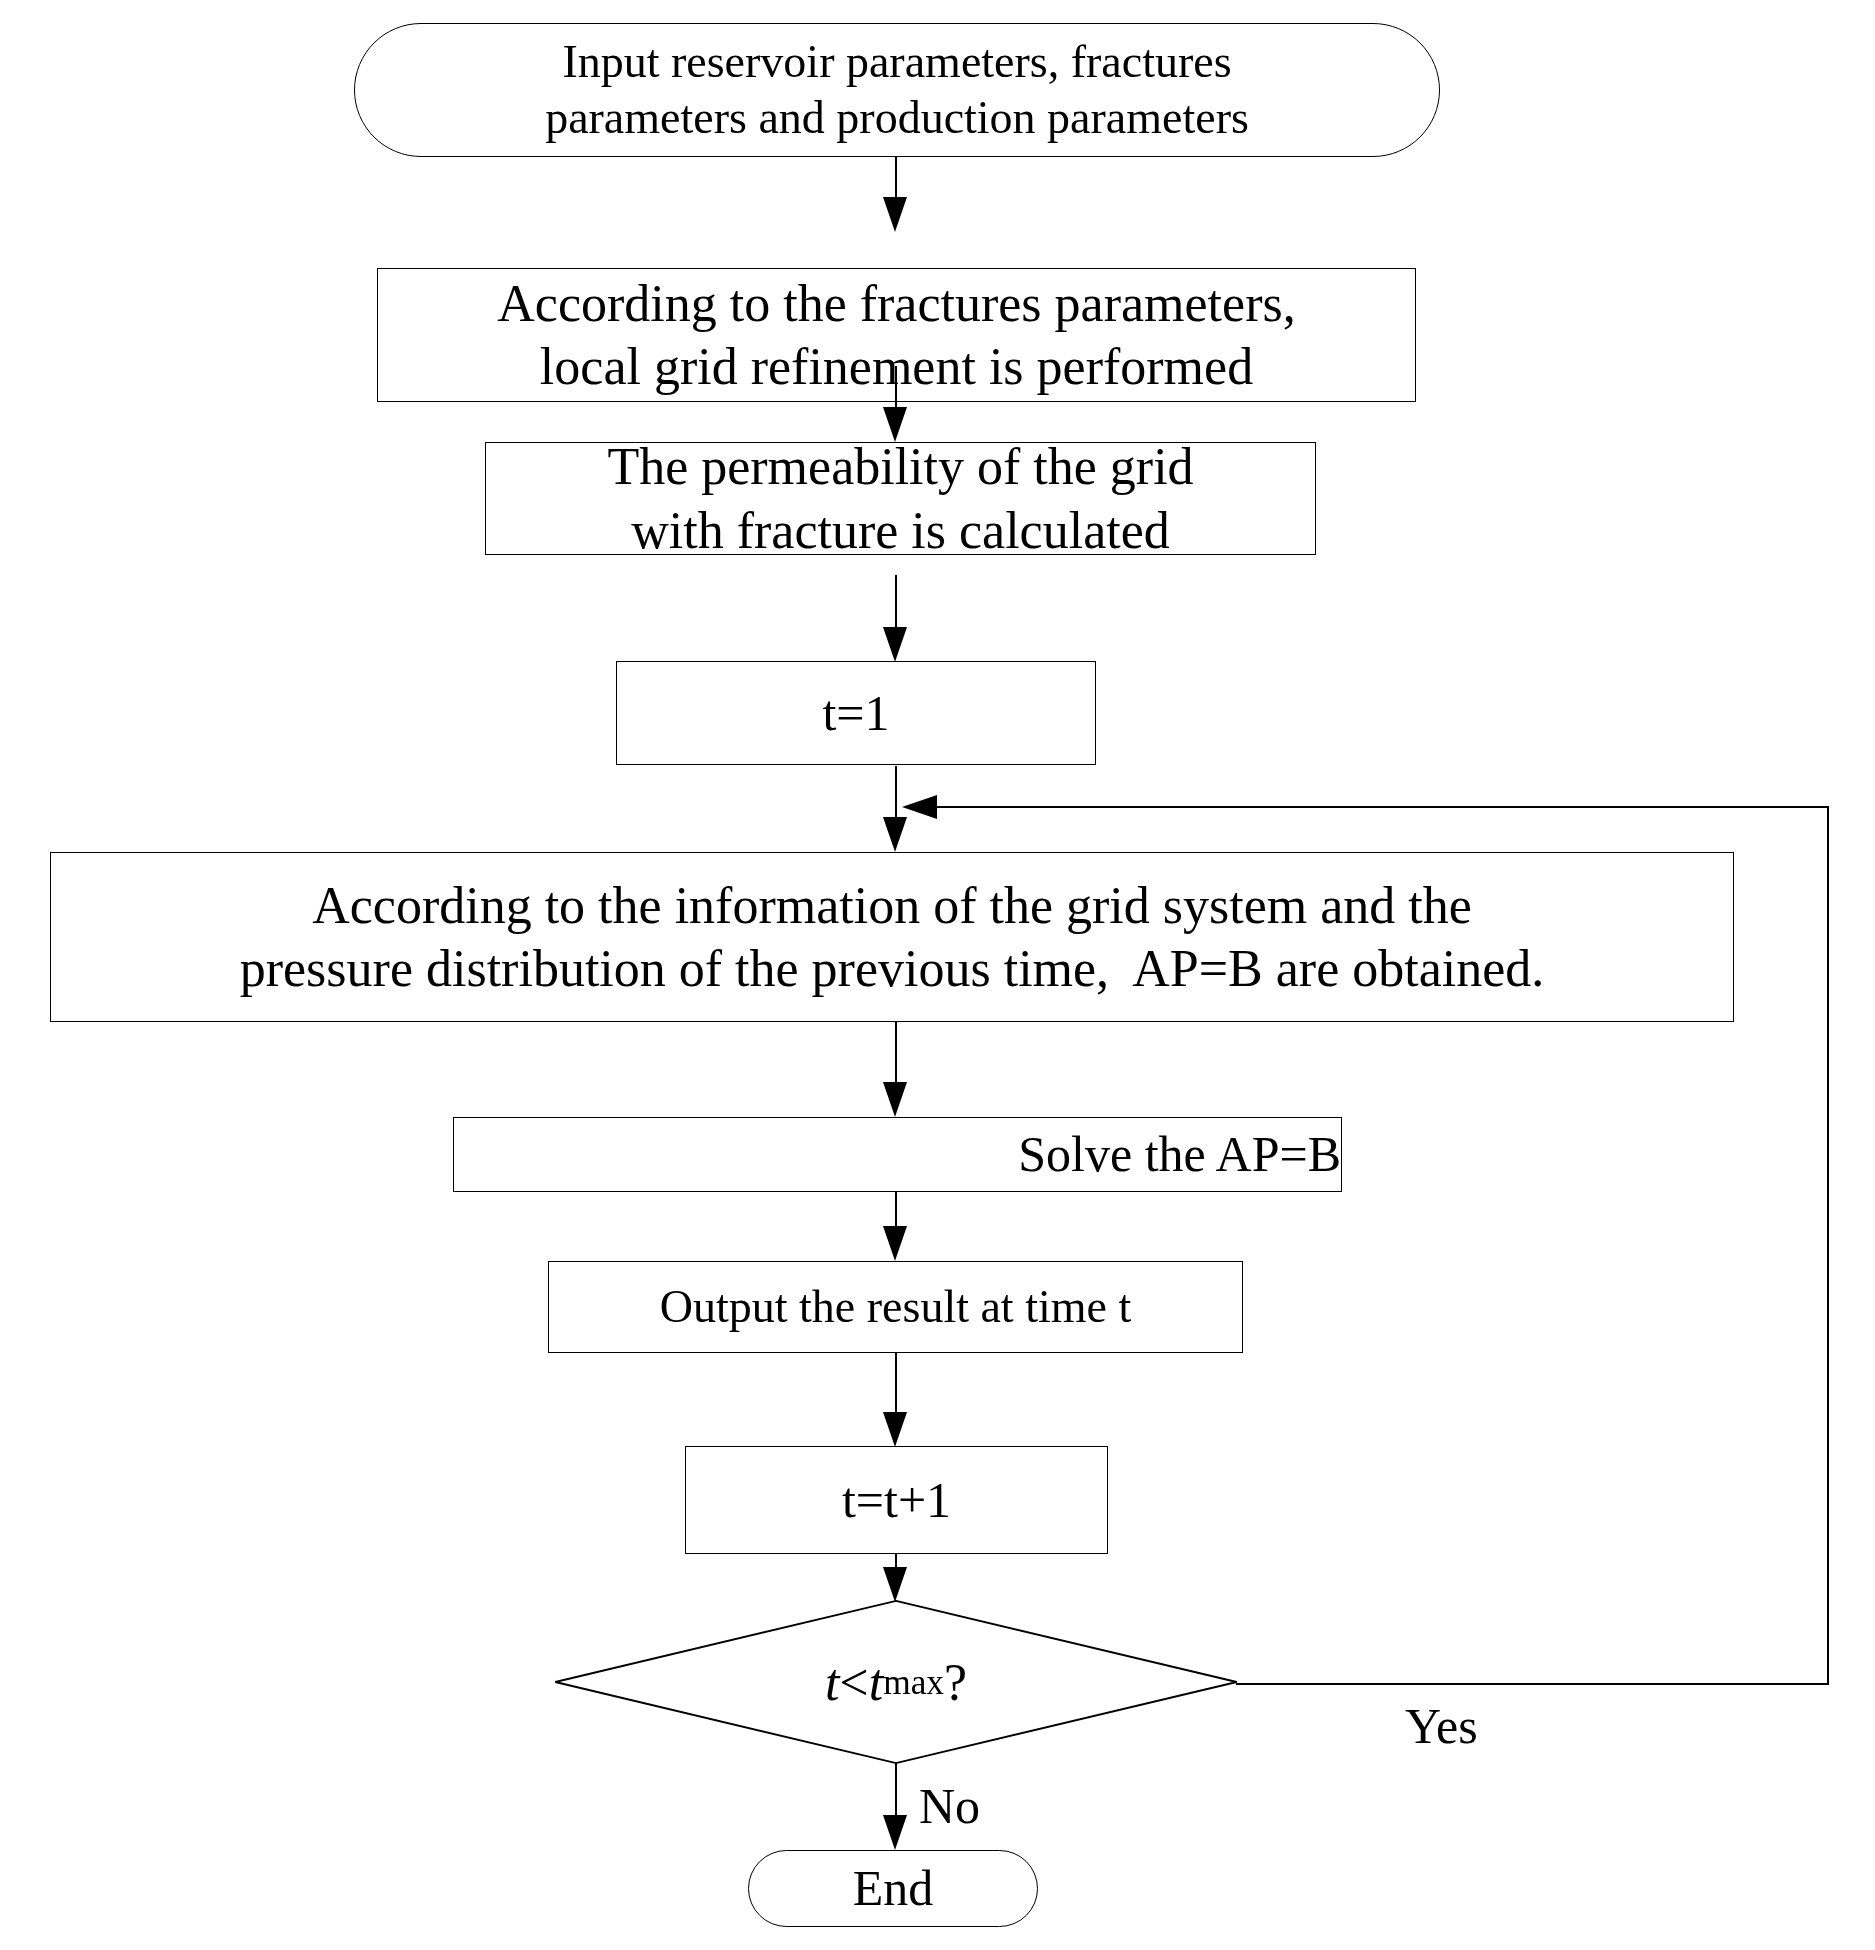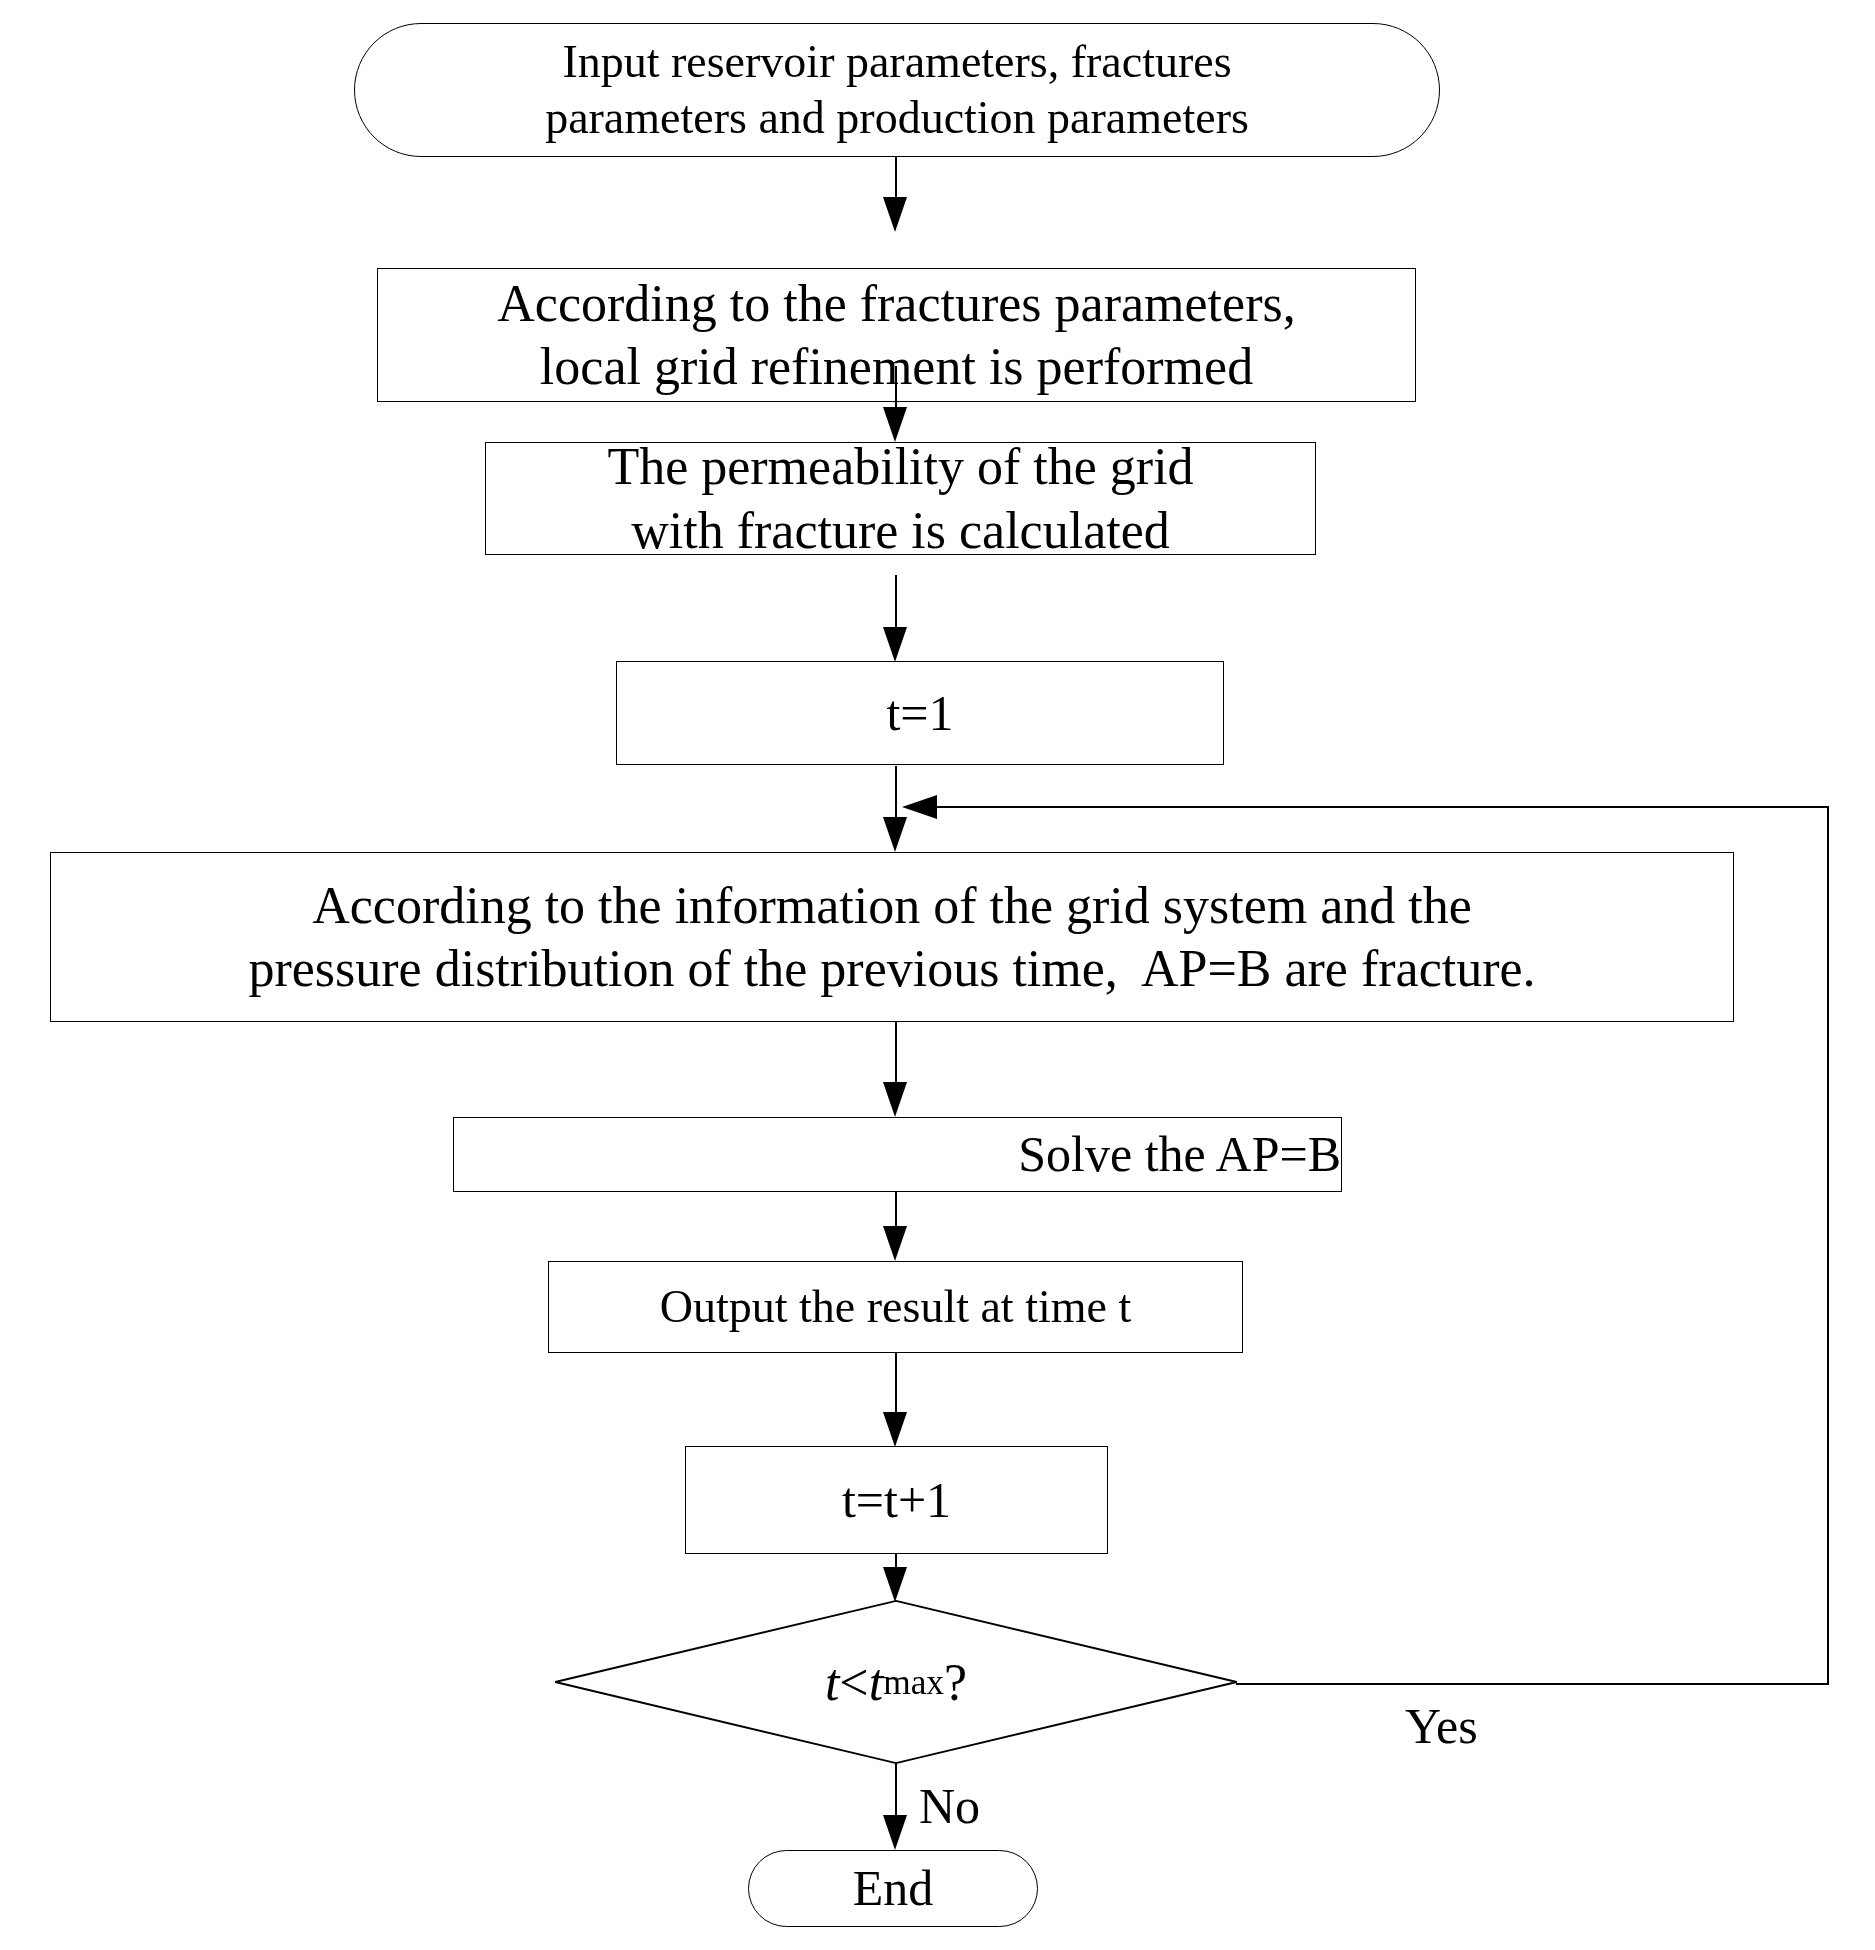--- a/index.html
+++ b/index.html
@@ -75,36 +75,36 @@
   <div class="ah-down" style="left:883px; top:407px;"></div>
 
   <div class="node f54" style="left:485px; top:442px; width:831px; height:113px;">
     <span class="line">The permeability of the grid</span>
     <span class="line">with fracture is calculated</span>
   </div>
 
   <div class="vline" style="left:895px; top:575px; height:53px;"></div>
   <div class="ah-down" style="left:883px; top:627px;"></div>
 
-  <div class="node f52" style="left:616px; top:661px; width:608px; height:104px;">
+  <div class="node f52" style="left:616px; top:661px; width:480px; height:104px;">
     <span>t=1</span>
   </div>
 
   <div class="vline" style="left:895px; top:766px; height:53px;"></div>
   <div class="ah-down" style="left:883px; top:817px;"></div>
 
   <div class="hline" style="left:1236px; top:1683px; width:593px;"></div>
   <div class="vline" style="left:1827px; top:807px; height:878px;"></div>
   <div class="hline" style="left:935px; top:806px; width:894px;"></div>
   <div class="ah-left" style="left:902px; top:795px;"></div>
   <div class="edge-label" style="left:1405px; top:1701px;">Yes</div>
 
   <div class="node f54" style="left:50px; top:852px; width:1684px; height:170px;">
     <span class="line">According to the information of the grid system and the</span>
-    <span class="line">pressure distribution of the previous time,  AP=B are fracture.</span>
+    <span class="line">pressure distribution of the previous time,  AP=B are obtained.</span>
   </div>
 
   <div class="vline" style="left:895px; top:1022px; height:63px;"></div>
   <div class="ah-down" style="left:883px; top:1082px;"></div>
 
   <div class="node f52" style="left:453px; top:1117px; width:889px; height:75px;align-items:flex-end;">
     <span>Solve the AP=B</span>
   </div>
 
   <div class="vline" style="left:895px; top:1192px; height:36px;"></div>

